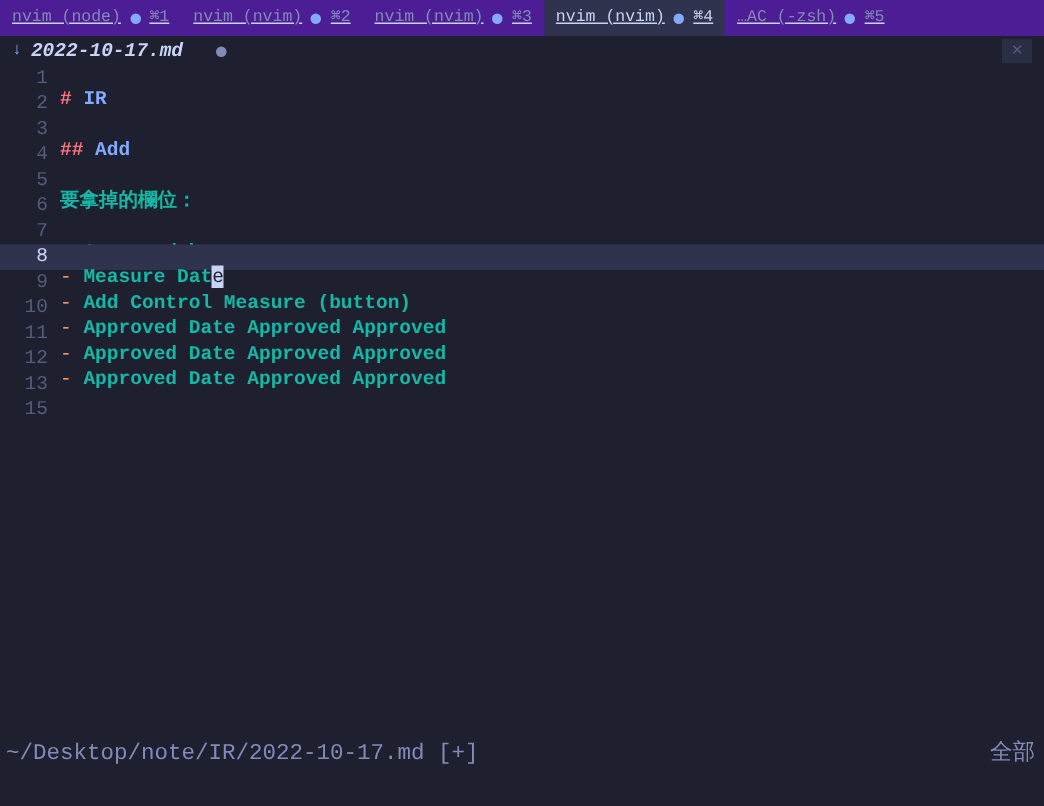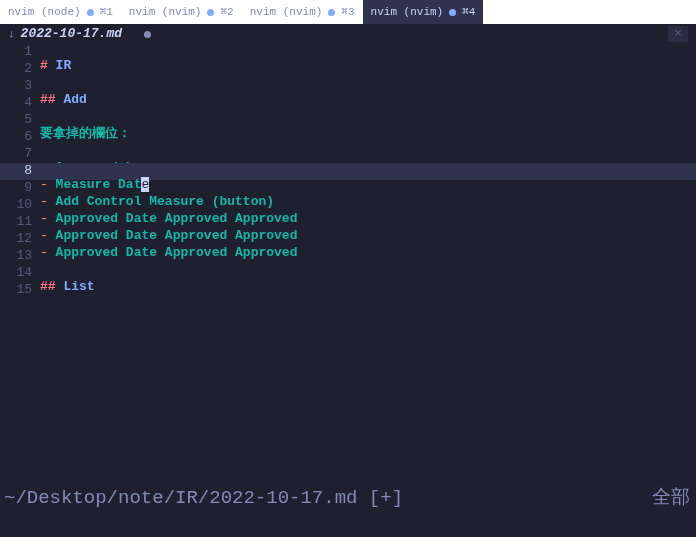--- a/index.html
+++ b/index.html
@@ -13,23 +13,24 @@
       font-family: 'Menlo', 'Monaco', 'Courier New', monospace;
       font-size: 13px;
       line-height: 1.3;
       width: 696px;
       height: 537px;
       overflow: hidden;
       position: relative;
     }
     .tab-bar {
       display: flex;
-      background: #ffffff;
+      background: #4c1d95;
       height: 24px;
       align-items: center;
+      text-decoration: underline;
     }
     .tab {
       display: flex;
       align-items: center;
       padding: 0 8px;
       height: 24px;
       color: #828bb8;
       font-size: 11px;
       gap: 6px;
       cursor: pointer;
@@ -132,24 +133,24 @@
       height: 15px;
       vertical-align: text-bottom;
     }
     .status-bar {
       position: absolute;
       bottom: 26px;
       left: 0;
       right: 0;
       height: 18px;
       display: flex;
-      align-items: flex-end;
+      align-items: flex-start;
       padding: 0 4px;
       color: #828bb8;
-      font-size: 19px;
+      font-size: 15px;
     }
     .status-left {
       flex: 1;
     }
     .status-pos {
       padding: 0 30px;
     }
     .status-right {
       padding-right: 2px;
     }
@@ -170,20 +171,25 @@
     </div>
     <div class="tab">
       <span class="tab-title">nvim (nvim)</span>
       <span class="tab-indicator"></span>
       <span class="tab-shortcut">⌘3</span>
     </div>
     <div class="tab active">
       <span class="tab-title">nvim (nvim)</span>
       <span class="tab-indicator"></span>
       <span class="tab-shortcut">⌘4</span>
+    </div>
+    <div class="tab">
+      <span class="tab-title">…AC (-zsh)</span>
+      <span class="tab-indicator"></span>
+      <span class="tab-shortcut">⌘5</span>
     </div>
   </div>
 
 <div class="buffer-line">
   <span class="arrow-down">↓</span>
   <span class="filename">2022-10-17.md</span>
   <span class="modified-dot"></span>
   <span class="close-buffer">×</span>
 </div>
 
@@ -234,24 +240,20 @@
     </div>
     <div class="line">
       <div class="gutter">12</div>
       <div class="content"><span class="bullet">-</span><span class="text-normal"> Approved Date Approved Approved</span></div>
     </div>
     <div class="line">
       <div class="gutter">13</div>
       <div class="content"></div>
     </div>
     <div class="line">
-      <div class="gutter">14</div>
-      <div class="content"><span class="hash">##</span><span class="header-text"> List</span></div>
-    </div>
-    <div class="line">
       <div class="gutter">15</div>
       <div class="content"></div>
     </div>
   </div>
 
 <div class="status-bar">
   <span class="status-left">~/Desktop/note/IR/2022-10-17.md [+]</span>
   <span class="status-right">全部</span>
 </div>
 

